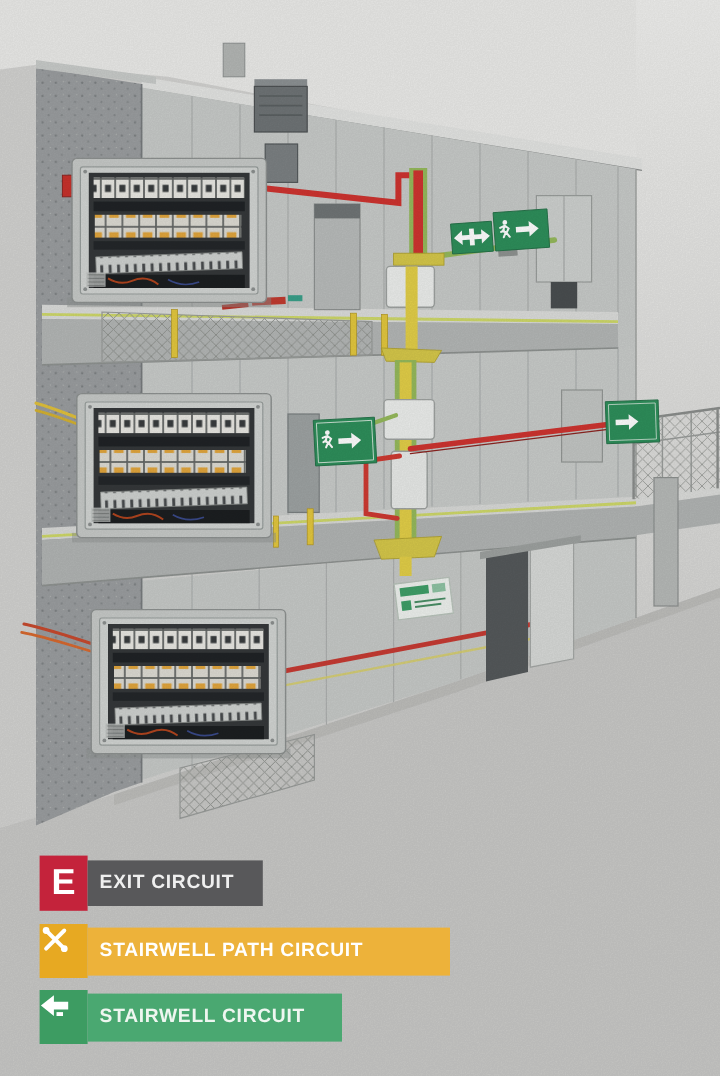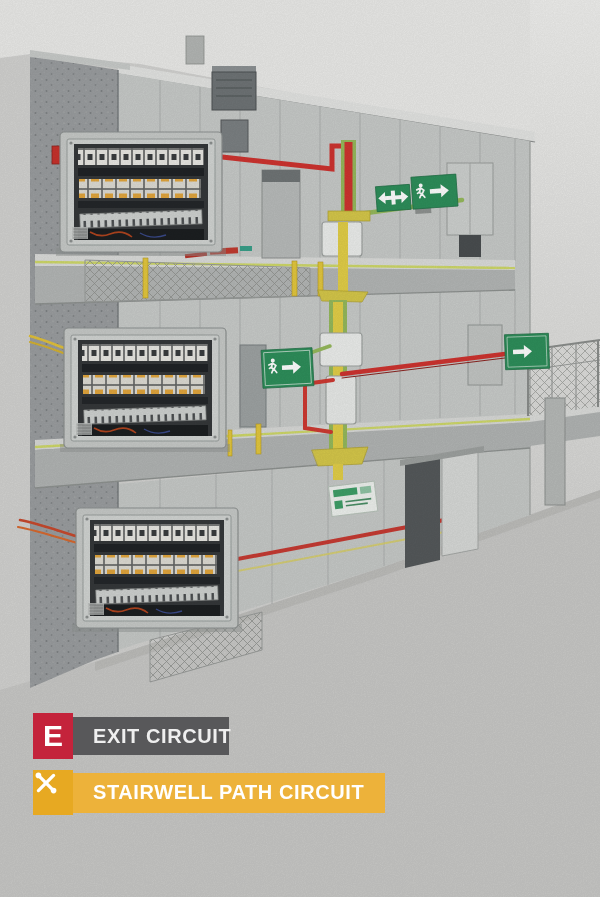--- a/index.html
+++ b/index.html
@@ -3,22 +3,22 @@
 <meta charset="utf-8">
 <style>
   html,body{margin:0;padding:0;}
   body{width:600px;height:897px;overflow:hidden;font-family:"Liberation Sans",sans-serif;background:#d3d3d1;}
   .stage{position:relative;width:600px;height:897px;}
   svg{display:block;position:absolute;left:0;top:0;}
   
   .legend{position:absolute;left:0;top:0;width:600px;height:897px;pointer-events:none;}
   .lg-row{position:absolute;display:flex;align-items:center;}
   .lg-box{width:40px;display:flex;align-items:center;justify-content:center;flex:0 0 40px;}
-  .lg-bar{display:flex;align-items:center;padding-left:20px;color:#fff;
-          font-size:20px;font-weight:700;letter-spacing:0.6px;white-space:nowrap;}
+  .lg-bar{display:flex;align-items:center;padding-left:10px;color:#fff;
+          font-size:16px;font-weight:700;letter-spacing:0.6px;white-space:nowrap;}
   .row-exit .lg-box{height:46px;background:#c4233b;}
   .row-exit .lg-bar{height:38px;width:136px;background:#58585a;color:#efefef;}
   .row-evac .lg-box{height:45px;background:#e7a922;}
   .row-evac .lg-bar{height:40px;width:292px;background:#edb23a;}
   .row-stair .lg-box{height:45px;background:#3d9c62;}
   .row-stair .lg-bar{height:40px;width:202px;background:#4aa871;color:#eef6f0;}
   .sym-e{color:#fff;font-size:30px;font-weight:700;line-height:1;}
   .lg-icon{width:26px;height:26px;display:block;}
 </style>
 </head>
@@ -310,15 +310,24 @@
           <line x1="5" y1="5" x2="19" y2="19"></line>
               <line x1="19" y1="5" x2="5" y2="19"></line>
         </g>
         <circle cx="5" cy="5" r="2.6" fill="#fff"></circle>
             <circle cx="19" cy="19" r="2.6" fill="#fff"></circle>
       </svg>
     </div>
     <div class="lg-bar">STAIRWELL PATH CIRCUIT</div>
   </div>
 
+  <div class="lg-row row-stair" style="left:33px;top:825px;">
+    <div class="lg-box">
+      <svg class="lg-icon" viewBox="0 0 24 24">
+        <path d="M1,12 L11,4 L11,9 L22,9 L22,15 L11,15 L11,20 Z" fill="#fff"></path>
+        <rect x="13" y="17" width="5" height="3" fill="#fff"></rect>
+      </svg>
+    </div>
+    <div class="lg-bar">STAIRWELL CIRCUIT</div>
+  </div>
 
 </div>
 </div>
 
 </body></html>

